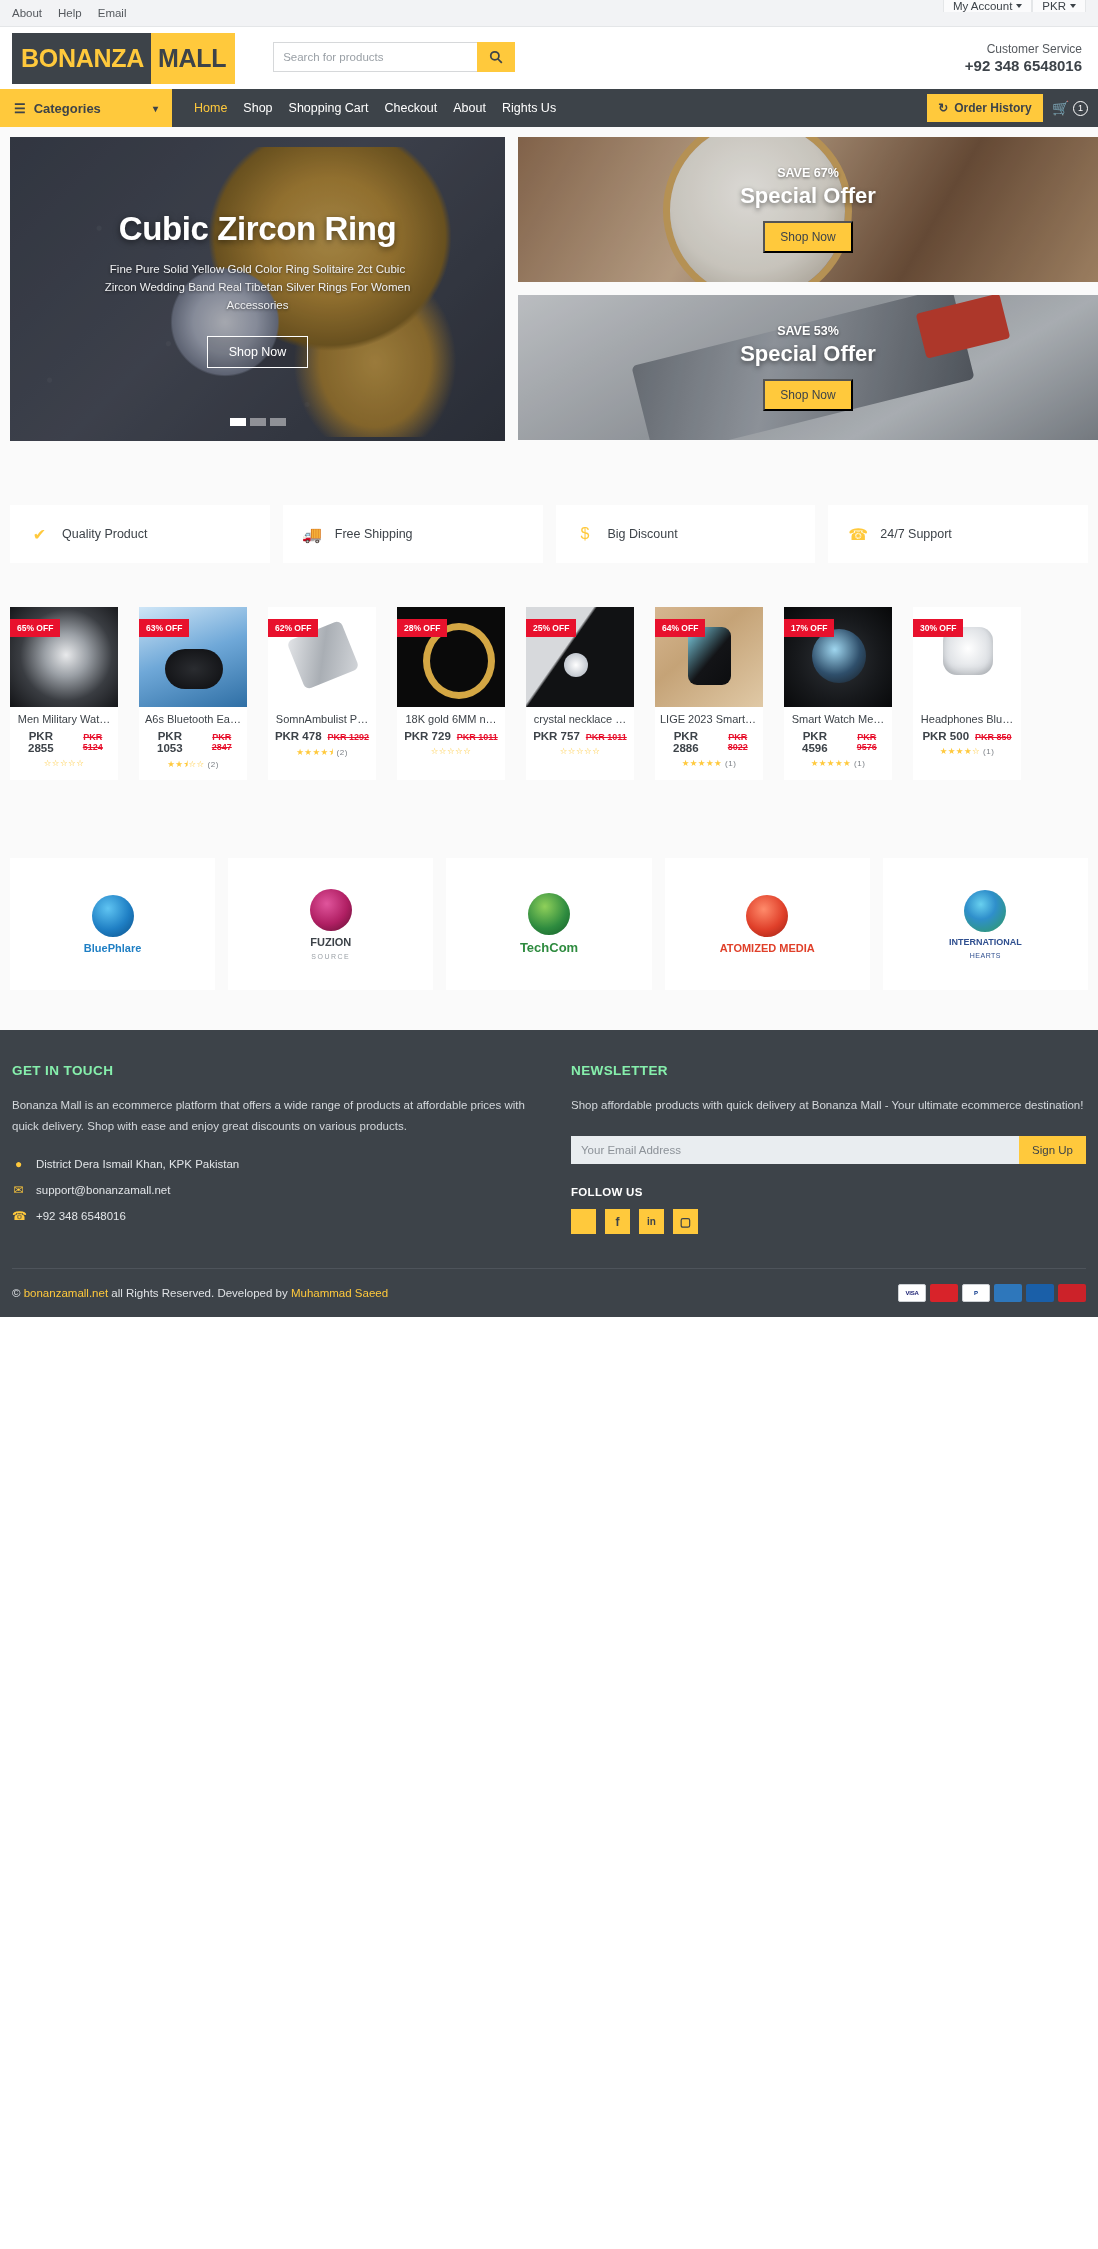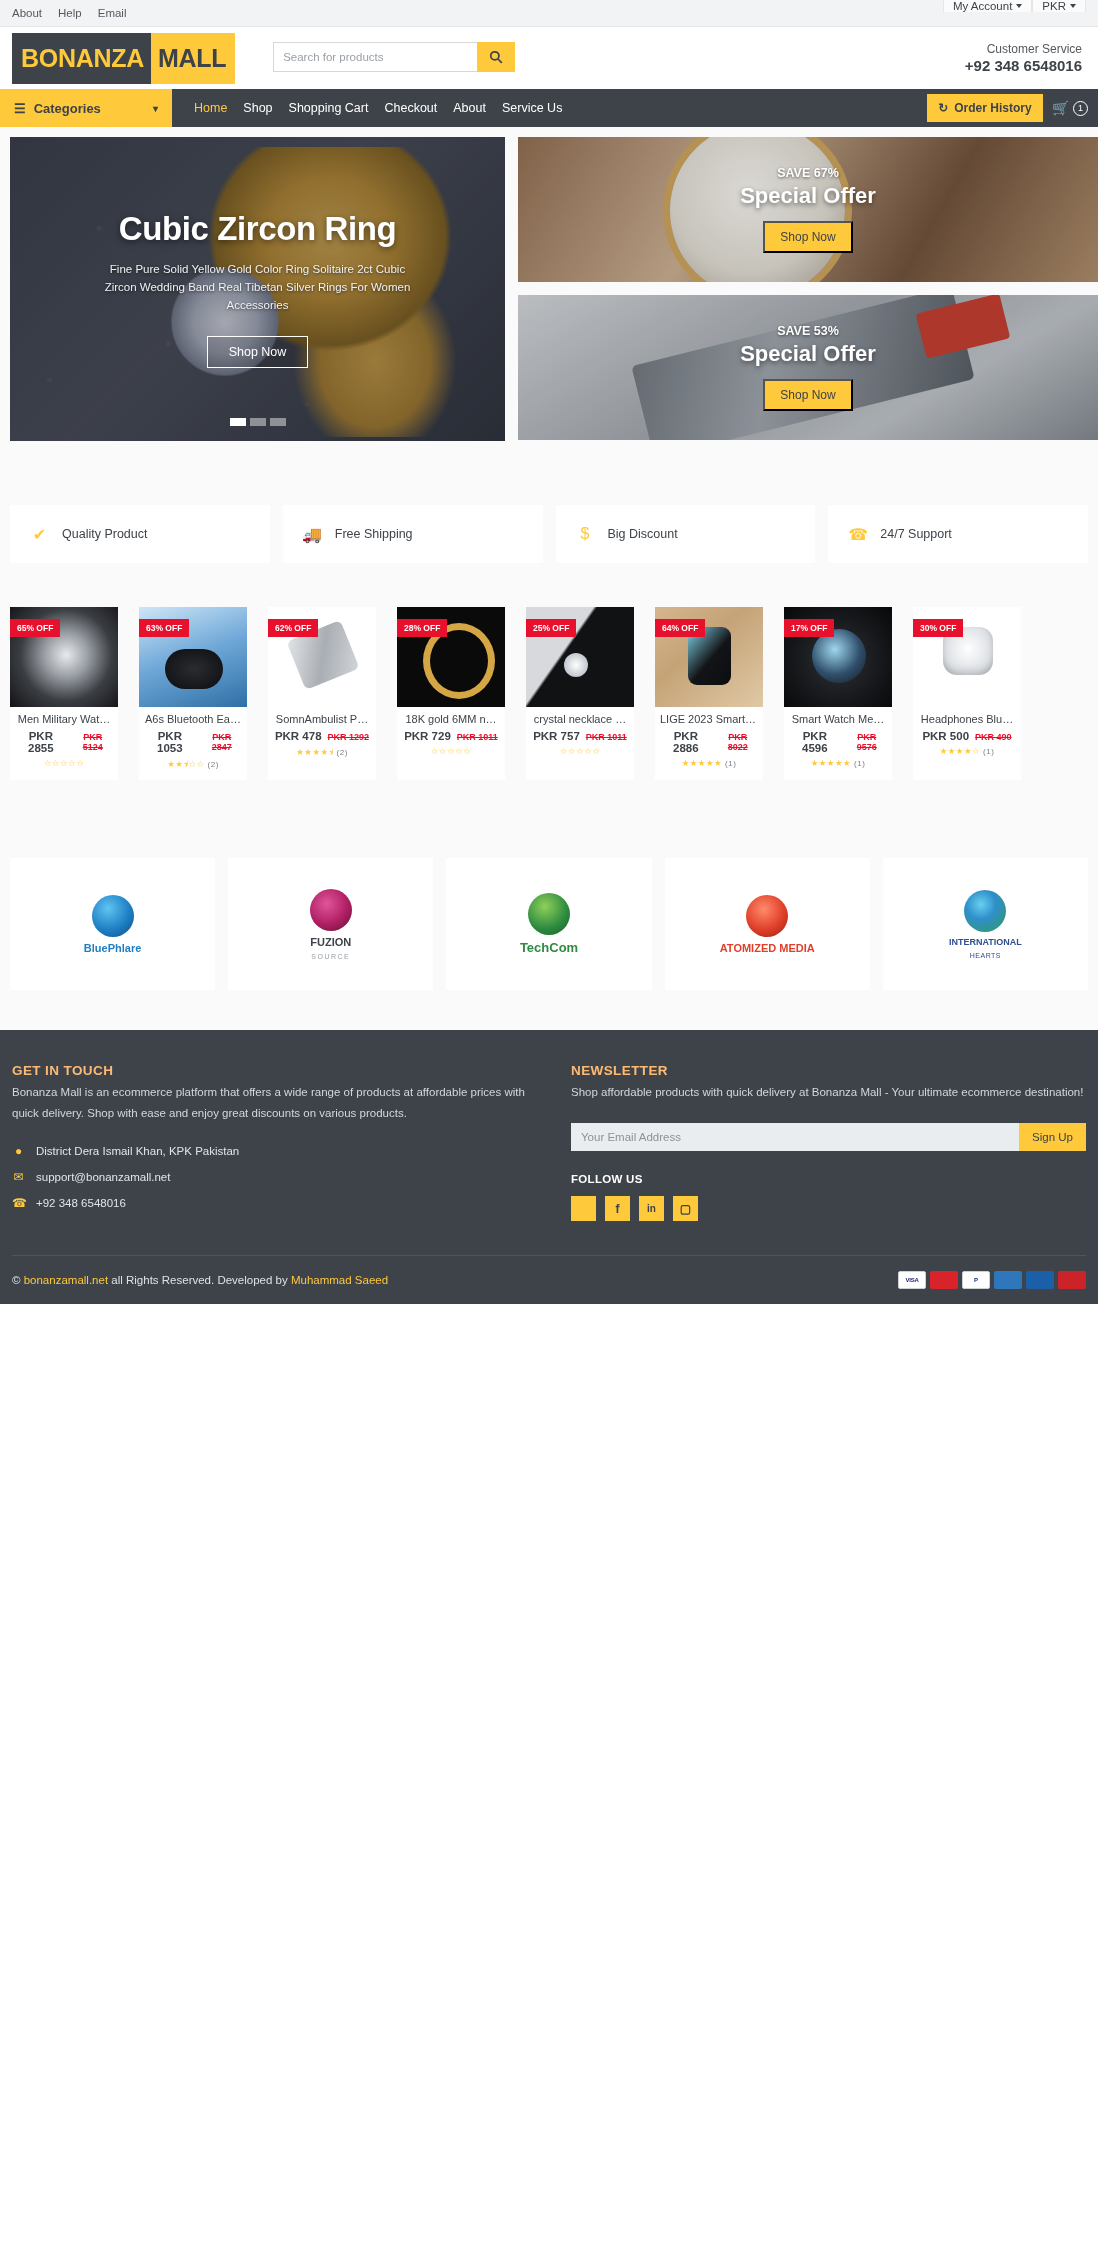--- a/index.html
+++ b/index.html
@@ -221,21 +221,21 @@
   .b3 { background: radial-gradient(circle at 40% 32%, #8fd05a 0%, #2e8b3f 58%, #145c28 100%); }
   .b4 { background: radial-gradient(circle at 42% 34%, #ff8b6b 0%, #e0402a 55%, #9b1f12 100%); }
   .b5 { background: radial-gradient(circle at 40% 34%, #68d0ef 0%, #2f8fcb 40%, #2f9b5d 100%); }
   .bname { font-size: 11px; font-weight: 700; }
   .bsub { font-size: 7px; letter-spacing: 1.5px; color: #9aa0a6; }
 
   
   footer { background: #3d4349; color: #dfe2e5; padding: 33px 12px 0 12px; }
   .fcols { display: flex; gap: 44px; }
   .fcol { flex: 1 1 0; }
-  .fh { font-size: 13.5px; font-weight: 700; color: #fdba74; letter-spacing: .4px; margin-bottom: 4px; }
+  .fh { font-size: 13.5px; font-weight: 700; color: #86efac; letter-spacing: .4px; margin-bottom: 17px; }
   .fp { font-size: 11.5px; line-height: 1.85; color: #d3d7db; }
   .fcontact { margin-top: 19px; display: flex; flex-direction: column; gap: 12px; }
   .crow { display: flex; align-items: center; gap: 11px; font-size: 11.5px; color: #e2e5e8; }
   .crow .ci { color: #ffc93c; width: 13px; text-align: center; font-size: 12px; }
   .nlform { display: flex; height: 28px; margin-top: 20px; }
   .nlform input {
     flex: 1; border: none; background: #e9edf0; padding: 0 10px;
     font-size: 11.5px; font-family: inherit; color: #3d4349; outline: none;
   }
   .nlform input::placeholder { color: #8c9298; }
@@ -306,21 +306,21 @@
     <span class="burger">☰</span>
     <span>Categories</span>
     <span class="chev">▾</span>
   </div>
   <div class="navlinks">
     <a href="#" class="active">Home</a>
     <a href="#">Shop</a>
     <a href="#">Shopping Cart</a>
     <a href="#">Checkout</a>
     <a href="#">About</a>
-    <a href="#">Service Us</a>
+    <a href="#">Rights Us</a>
   </div>
   <div class="navright">
     <div class="orderhist">
       <span>↻</span>
       <span>Order History</span>
     </div>
     <div class="cartwrap">
       <span>🛒</span>
       <span class="cartbadge">1</span>
     </div>
@@ -509,21 +509,21 @@
 
     <div class="pcard">
       <div class="pimg">
         <div class="art a-hp"></div>
         <div class="badge">30% OFF</div>
       </div>
       <div class="pbody">
         <div class="pname">Headphones Blu…</div>
         <div class="prow">
           <span class="pnew">PKR 500</span>
-          <span class="pold">PKR 490</span>
+          <span class="pold">PKR 850</span>
         </div>
         <div class="stars">
           ★★★★☆ <span class="cnt">(1)</span>
         </div>
       </div>
     </div>
 
   </div>
 </div>
 

